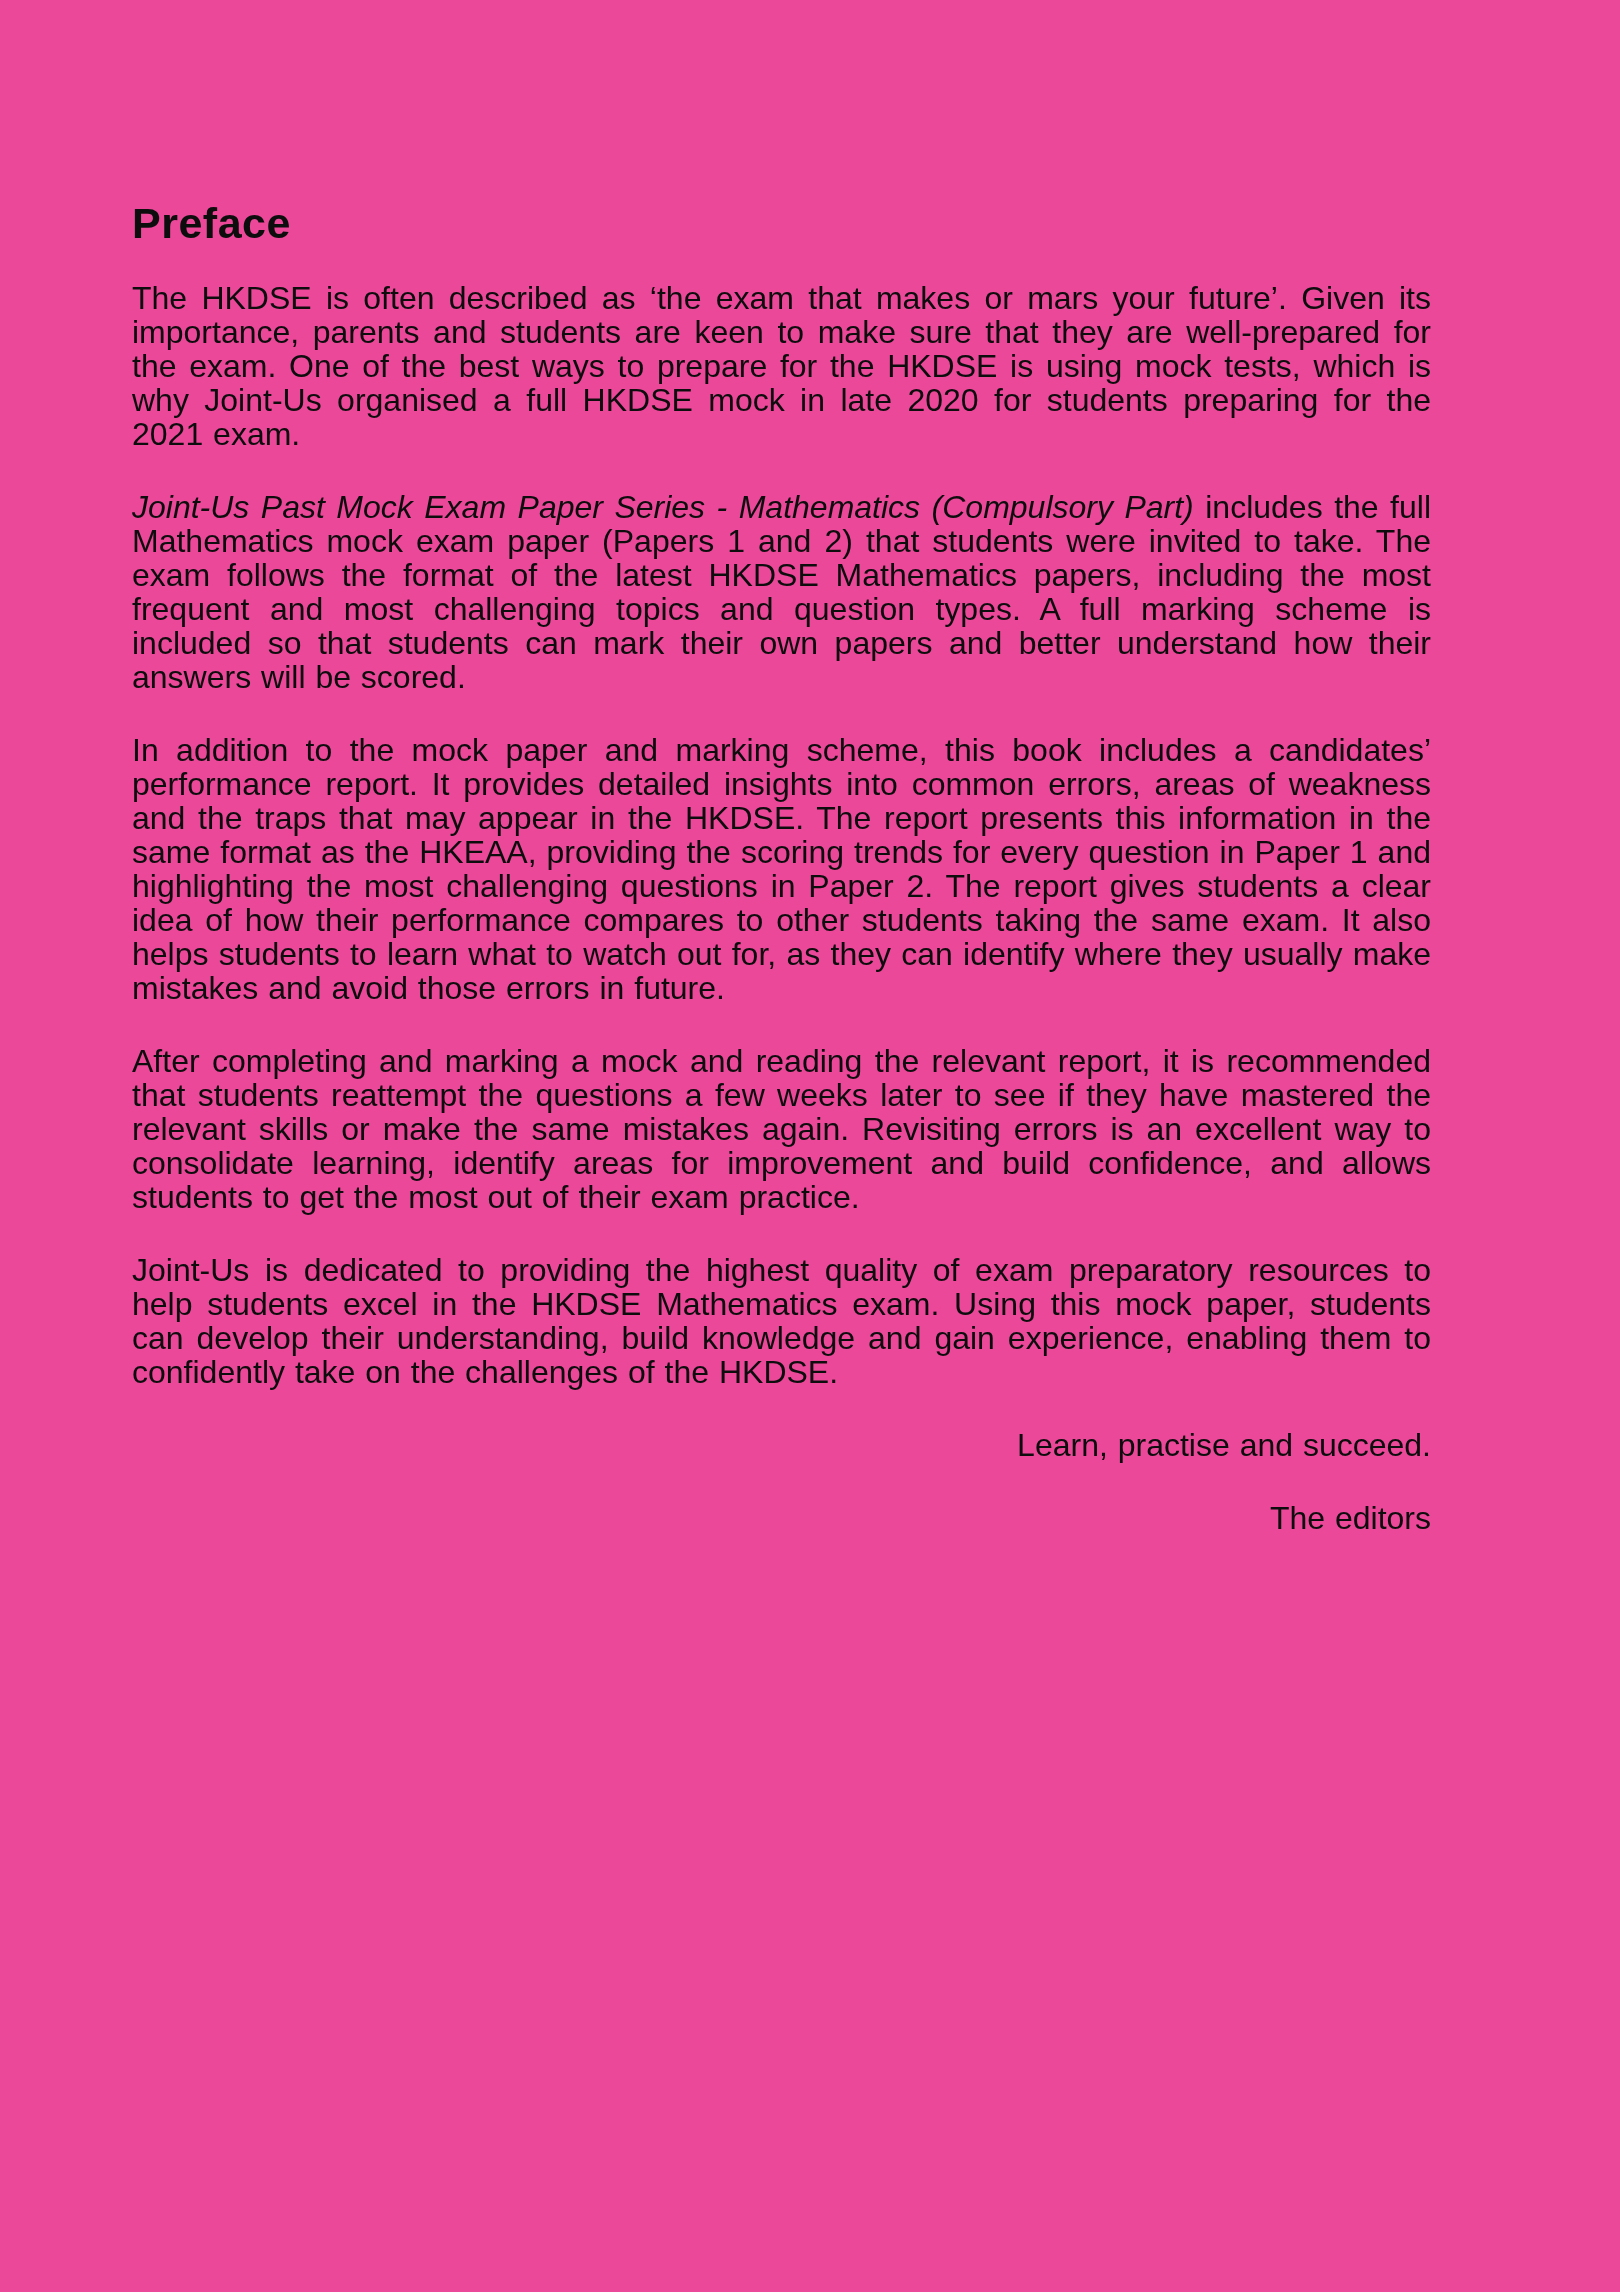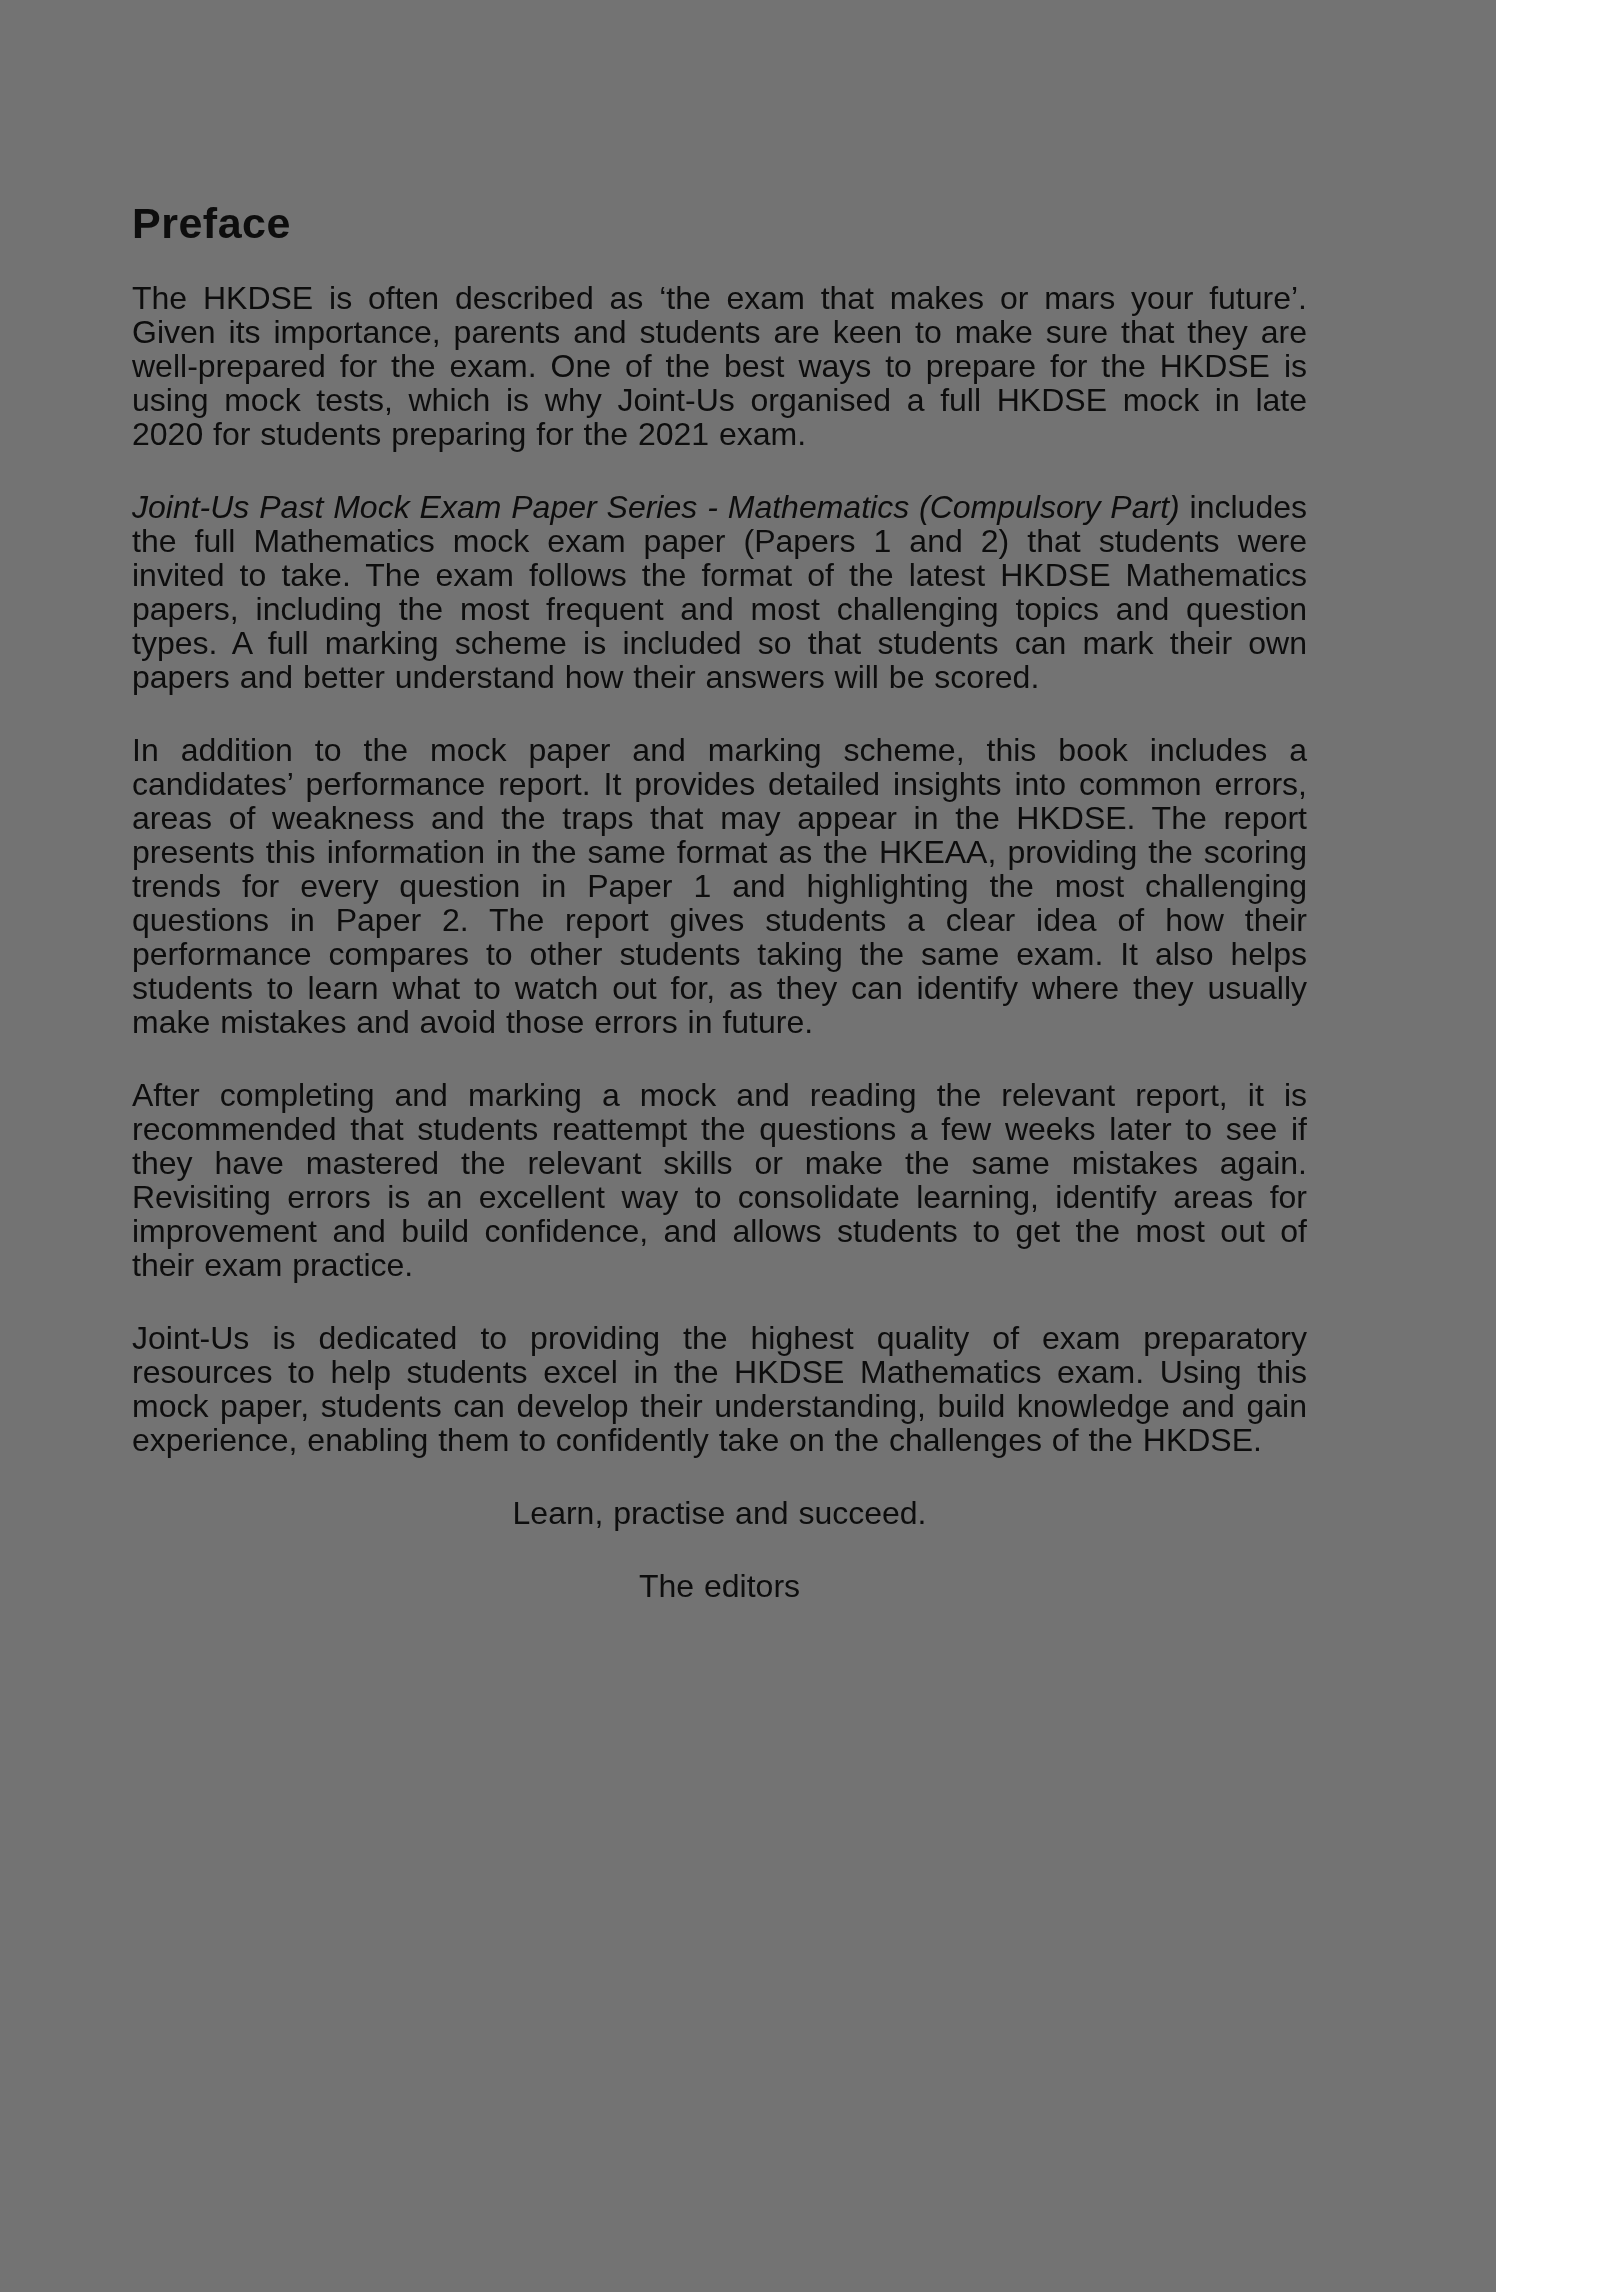--- a/index.html
+++ b/index.html
@@ -9,44 +9,44 @@
   }
   body {
     width: 1620px;
     height: 2293px;
     font-family: "Liberation Sans", sans-serif;
     color: #0d0d0d;
     -webkit-font-smoothing: antialiased;
   }
   .page {
     box-sizing: border-box;
-    width: 1496px;
+    width: 1620px;
     height: 2293px;
-    background: #737373;
+    background: #ec4899;
     padding: 199px 189px 0 132px;
     overflow: hidden;
   }
   .title {
     margin: 0 0 33px 0;
     font-size: 43px;
     line-height: 49px;
     font-weight: 700;
     letter-spacing: 0.5px;
     color: #0d0d0d;
   }
   .para {
     margin: 0 0 39px 0;
     font-size: 32px;
     line-height: 34px;
     text-align: justify;
     word-spacing: 1px;
     color: #0d0d0d;
   }
   .para.single {
-    text-align: center;
+    text-align: right;
   }
   .italic {
     font-style: italic;
   }
 </style>
 </head>
 <body>
 
 <div class="page">
   <h1 class="title">Preface</h1>

